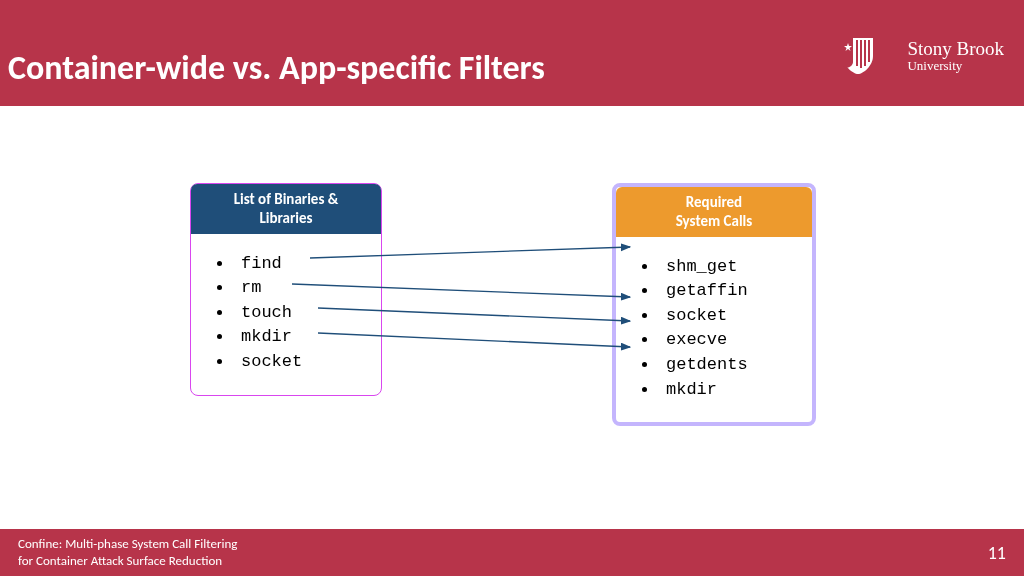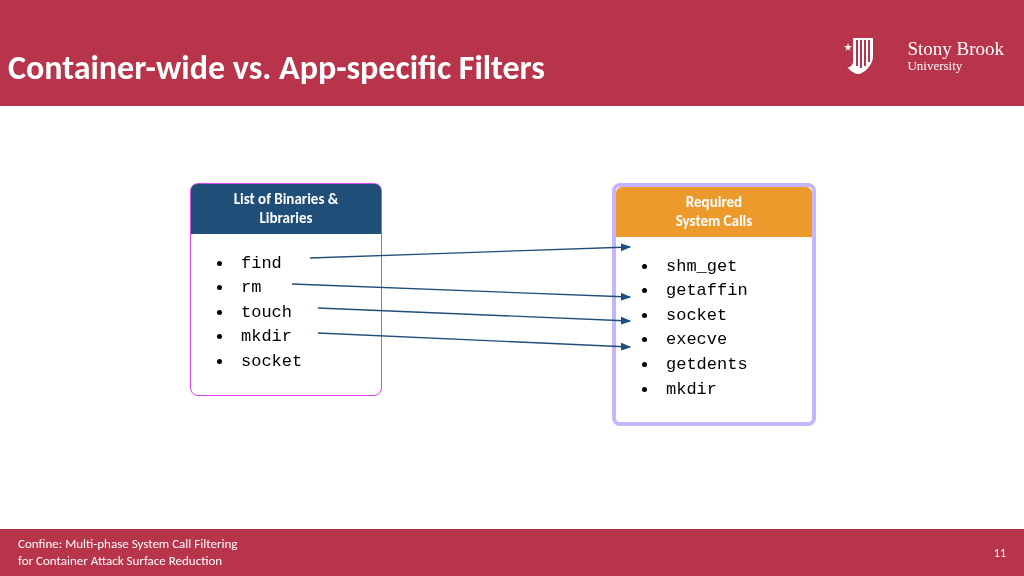--- a/index.html
+++ b/index.html
@@ -93,21 +93,21 @@
     height: 47px;
     background: #b7344a;
     color: #ffffff;
     display: flex;
     align-items: center;
     justify-content: space-between;
     padding: 0 18px;
     font-size: 13px;
   }
   .footer-left { line-height: 1.3; }
-  .pagenum { font-size: 12px; }
+  .pagenum { font-size: 18px; }
 
   svg.arrows {
     position: absolute;
     top: 0; left: 0;
     width: 1024px; height: 434px;
     pointer-events: none;
   }
 </style>
 </head>
 <body>

